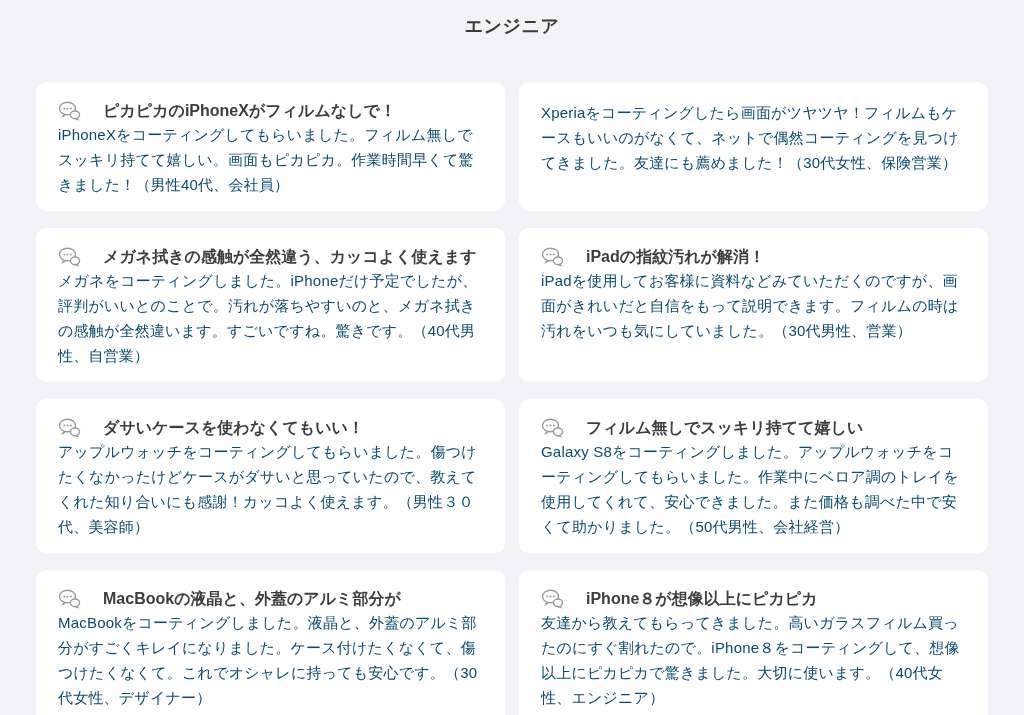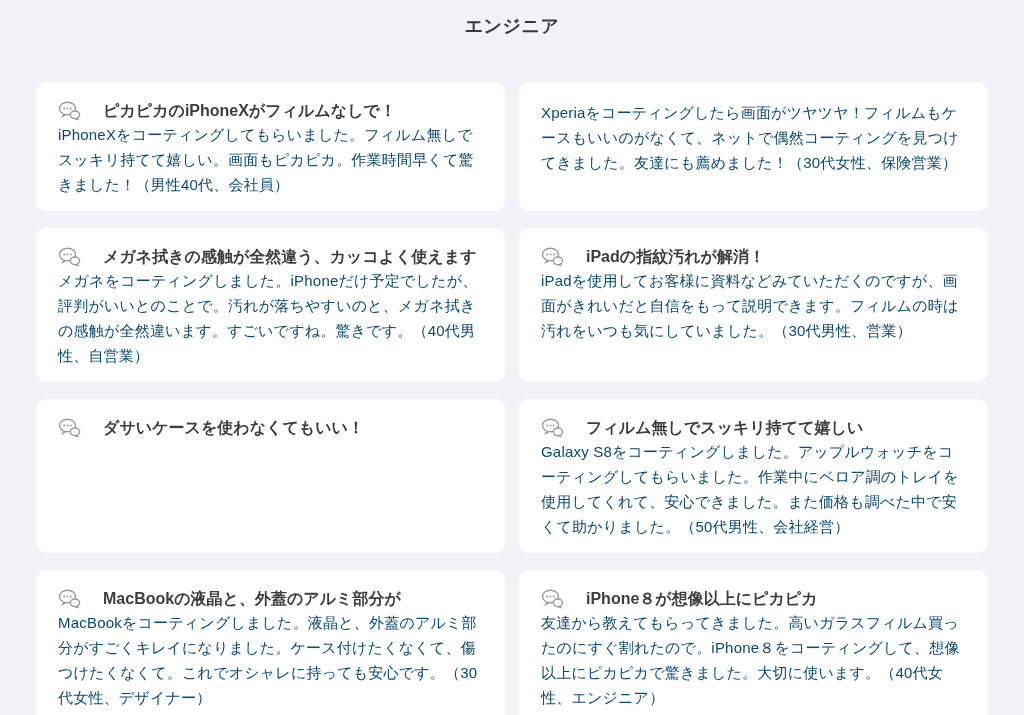--- a/index.html
+++ b/index.html
@@ -130,20 +130,21 @@
           <ellipse cx="9.5" cy="7.5" rx="8" ry="6.3" fill="#ffffff" stroke="#9b9b9b" stroke-width="1.4"></ellipse>
           <circle cx="6.2" cy="7.5" r="1" fill="#9b9b9b"></circle>
           <circle cx="9.5" cy="7.5" r="1" fill="#9b9b9b"></circle>
           <circle cx="12.8" cy="7.5" r="1" fill="#9b9b9b"></circle>
           <path d="M19 16.5 L21.5 19.5 L15.5 18 Z" fill="#9b9b9b"></path>
           <ellipse cx="17" cy="13.8" rx="4.6" ry="3.8" fill="#ffffff" stroke="#9b9b9b" stroke-width="1.4"></ellipse>
         </svg>
       </span>
       <span>ダサいケースを使わなくてもいい！</span>
     </h2>
+    <p class="card-body">アップルウォッチをコーティングしてもらいました。傷つけたくなかったけどケースがダサいと思っていたので、教えてくれた知り合いにも感謝！カッコよく使えます。（男性３０代、美容師）</p>
   </article>
 
   <article class="card">
     <h2 class="card-title-row">
       <span class="bubble-icon">
         <svg viewBox="0 0 23 20" xmlns="http://www.w3.org/2000/svg">
           <path d="M5 13.5 L3 17 L8 14.5 Z" fill="#9b9b9b"></path>
           <ellipse cx="9.5" cy="7.5" rx="8" ry="6.3" fill="#ffffff" stroke="#9b9b9b" stroke-width="1.4"></ellipse>
           <circle cx="6.2" cy="7.5" r="1" fill="#9b9b9b"></circle>
           <circle cx="9.5" cy="7.5" r="1" fill="#9b9b9b"></circle>

